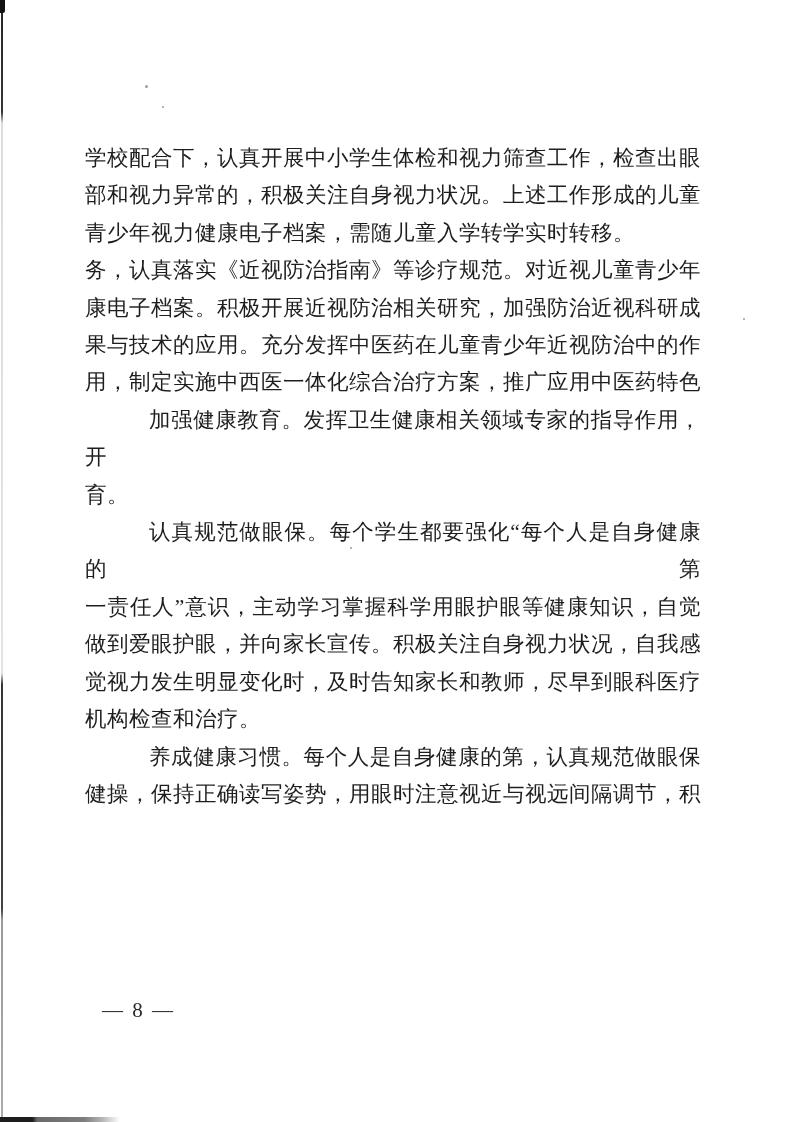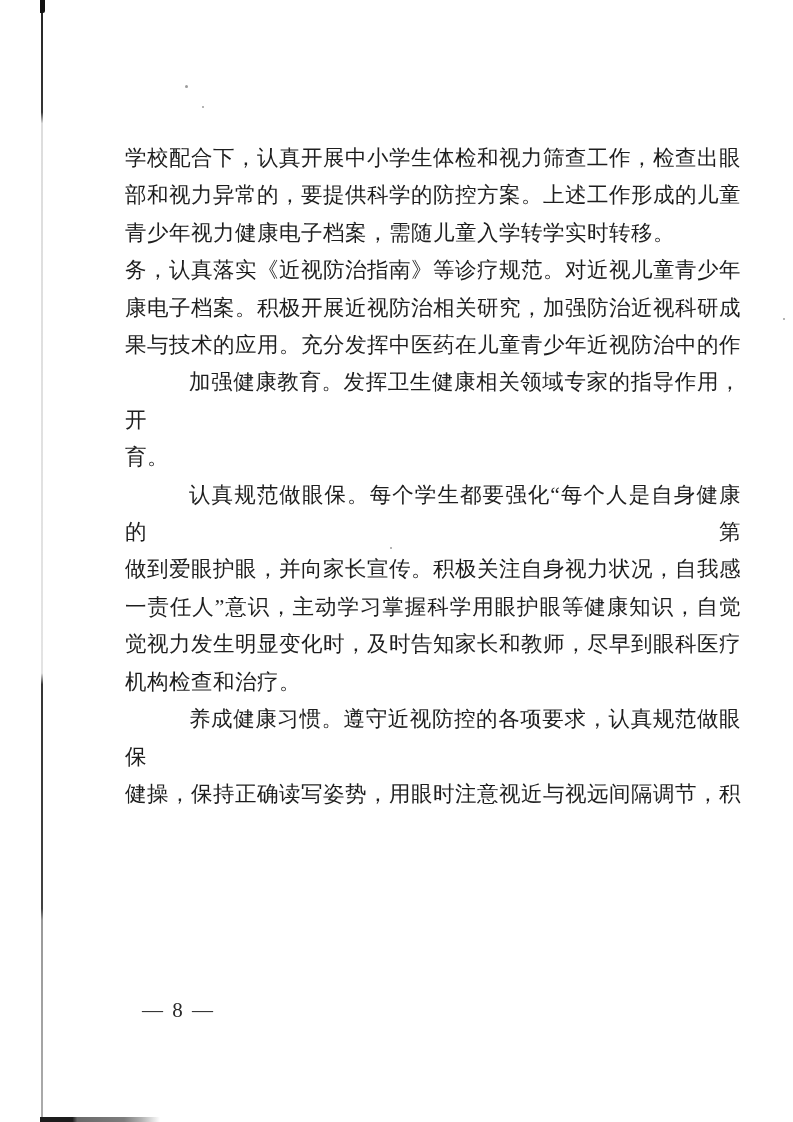--- a/index.html
+++ b/index.html
@@ -6,21 +6,20 @@
   body {
     width: 793px; height: 1122px;
     background: #ffffff;
     position: relative;
     overflow: hidden;
     font-family: "Liberation Serif", serif;
   }
   .page {
     position: absolute; inset: 0;
     background: #ffffff;
-    margin-left: 40px;
   }
   
   .doc-body {
     position: absolute;
     left: 85px; top: 140px;
     width: 616px;
     font-size: 21.5px;
     line-height: 37.4px;
     color: #1e1e1e;
     letter-spacing: 0.5px;
@@ -84,30 +83,31 @@
   <div class="edge-left"></div>
   <div class="corner-blob"></div>
   <div class="edge-bottom"></div>
   <div class="speck s1"></div>
   <div class="speck s2"></div>
   <div class="speck s3"></div>
   <div class="speck s4"></div>
 
   <div class="doc-body">
       <div class="line just">学校配合下，认真开展中小学生体检和视力筛查工作，检查出眼</div>
-      <div class="line just">部和视力异常的，要提供科学的防控方案。上述工作形成的儿童</div>
+      <div class="line just">部和视力异常的，积极关注自身视力状况。上述工作形成的儿童</div>
       <div class="line">青少年视力健康电子档案，需随儿童入学转学实时转移。</div>
       <div class="line just">务，认真落实《近视防治指南》等诊疗规范。对近视儿童青少年</div>
       <div class="line just">康电子档案。积极开展近视防治相关研究，加强防治近视科研成</div>
       <div class="line just">果与技术的应用。充分发挥中医药在儿童青少年近视防治中的作</div>
+      <div class="line just">用，制定实施中西医一体化综合治疗方案，推广应用中医药特色</div>
       <div class="line just indent">加强健康教育。发挥卫生健康相关领域专家的指导作用，开</div>
       <div class="line">育。</div>
       <div class="line just indent">认真规范做眼保。每个学生都要强化“每个人是自身健康的第</div>
+      <div class="line just">一责任人”意识，主动学习掌握科学用眼护眼等健康知识，自觉</div>
       <div class="line just">做到爱眼护眼，并向家长宣传。积极关注自身视力状况，自我感</div>
-      <div class="line just">一责任人”意识，主动学习掌握科学用眼护眼等健康知识，自觉</div>
       <div class="line just">觉视力发生明显变化时，及时告知家长和教师，尽早到眼科医疗</div>
       <div class="line">机构检查和治疗。</div>
-      <div class="line just indent">养成健康习惯。遵守近视防控的各项要求，认真规范做眼保</div>
+      <div class="line just indent">养成健康习惯。每个人是自身健康的第，认真规范做眼保</div>
       <div class="line just">健操，保持正确读写姿势，用眼时注意视近与视远间隔调节，积</div>
     </div>
 
   <div class="page-number">— 8 —</div>
 </div>
 
 </body></html>

